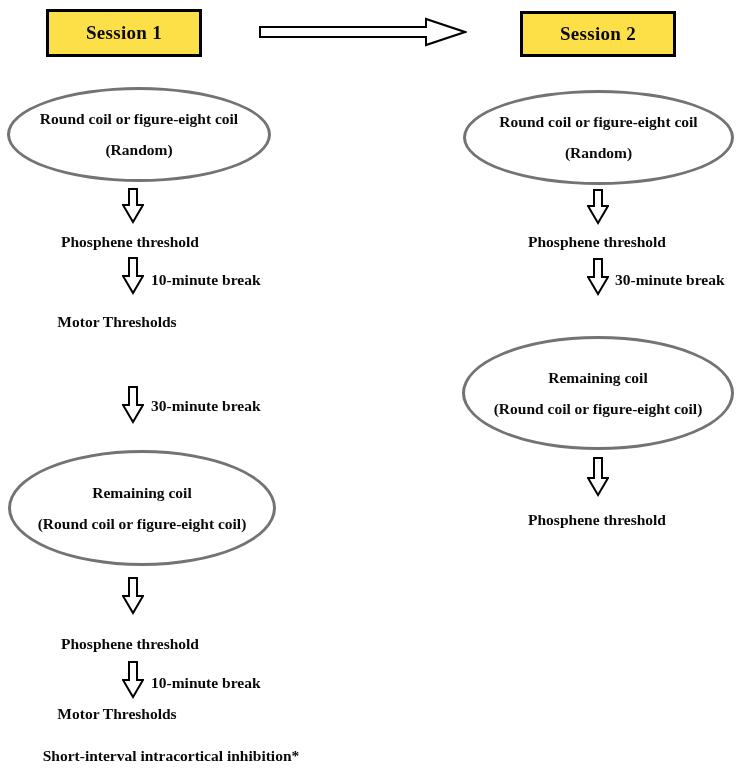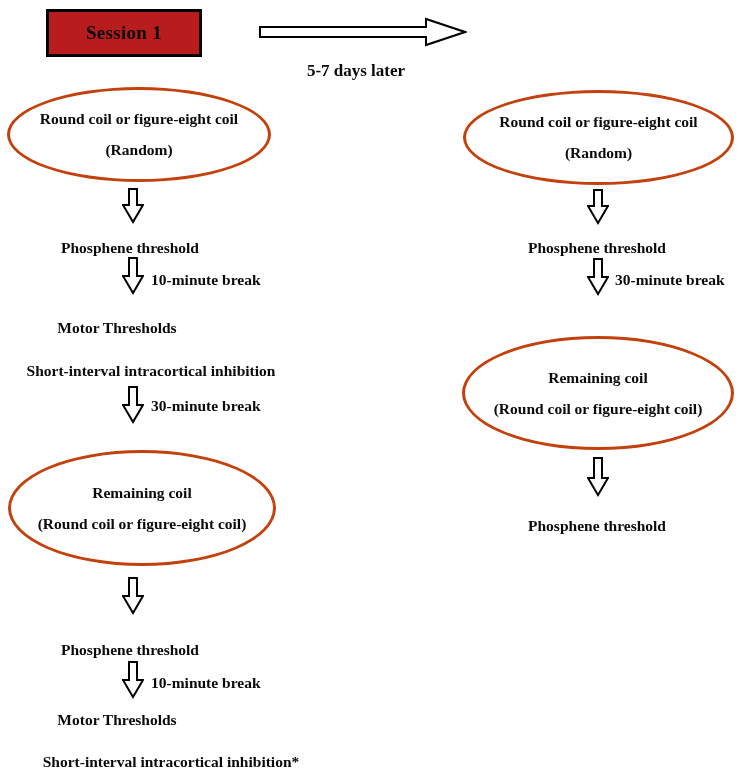--- a/index.html
+++ b/index.html
@@ -8,50 +8,49 @@
   .canvas {
     position: relative;
     width: 744px;
     height: 773px;
     background: #ffffff;
     overflow: hidden;
   }
   .session-box {
     position: absolute;
     border: 3px solid #000;
-    background: #b91c1c;
+    background: #fde047;
     display: flex;
     align-items: center;
     justify-content: center;
     font-weight: bold;
     font-size: 19px;
     letter-spacing: 0.3px;
   }
   .ellipse {
     position: absolute;
-    border: 3px solid #c2410c;
+    border: 3px solid #737373;
     border-radius: 50%;
     background: #fff;
     display: flex;
     flex-direction: column;
     align-items: center;
     justify-content: center;
     text-align: center;
     font-weight: bold;
     font-size: 15.5px;
     gap: 13px;
   }
   .ellipse span { display: block; white-space: nowrap; padding: 0 10px; }
   .label {
     position: absolute;
     font-weight: bold;
     font-size: 15.5px;
     text-align: center;
     white-space: nowrap;
-    margin-top: 6px;
   }
   .break-label {
     position: absolute;
     font-weight: bold;
     font-size: 15.5px;
     text-align: center;
     white-space: nowrap;
   }
   .transition-label {
     position: absolute;
@@ -67,42 +66,43 @@
 <div class="canvas">
 
   <div class="session-box" style="left:46px; top:9px; width:156px; height:48px;">
     <span>Session 1</span>
   </div>
 
   <svg class="arrow" style="left:259px; top:17px;" width="208" height="30" viewBox="0 0 208 30">
     <polygon points="1,10 167,10 167,2 206,15 167,28 167,20 1,20" fill="#ffffff" stroke="#000000" stroke-width="2"></polygon>
   </svg>
 
-  <div class="transition-label" style="left:276px; top:61px; width:160px;">5-7 days later</div>
 
+  <div class="session-box" style="left:520px; top:11px; width:156px; height:46px;">
+    <span>Session 2</span>
+  </div>
 
   <div class="ellipse" style="left:7px; top:87px; width:264px; height:95px;">
     <span>Round coil or figure-eight coil</span>
     <span>(Random)</span>
   </div>
 
   <svg class="arrow" style="left:122px; top:188px;" width="22" height="36" viewBox="0 0 22 36">
     <polygon points="7,1 15,1 15,17 21,17 11,34 1,17 7,17" fill="#fff" stroke="#000" stroke-width="2"></polygon>
   </svg>
 
   <div class="label" style="left:40px; top:233px; width:180px;">Phosphene threshold</div>
 
   <svg class="arrow" style="left:122px; top:257px;" width="22" height="38" viewBox="0 0 22 38">
     <polygon points="7,1 15,1 15,19 21,19 11,36 1,19 7,19" fill="#fff" stroke="#000" stroke-width="2"></polygon>
   </svg>
   <div class="break-label" style="left:151px; top:271px;">10-minute break</div>
 
   <div class="label" style="left:37px; top:313px; width:160px;">Motor Thresholds</div>
 
-  <div class="label" style="left:1px; top:356px; width:300px;">Short-interval intracortical inhibition</div>
 
   <svg class="arrow" style="left:122px; top:386px;" width="22" height="38" viewBox="0 0 22 38">
     <polygon points="7,1 15,1 15,19 21,19 11,36 1,19 7,19" fill="#fff" stroke="#000" stroke-width="2"></polygon>
   </svg>
   <div class="break-label" style="left:151px; top:397px;">30-minute break</div>
 
   <div class="ellipse" style="left:8px; top:450px; width:268px; height:116px;">
     <span>Remaining coil</span>
     <span>(Round coil or figure-eight coil)</span>
   </div>

